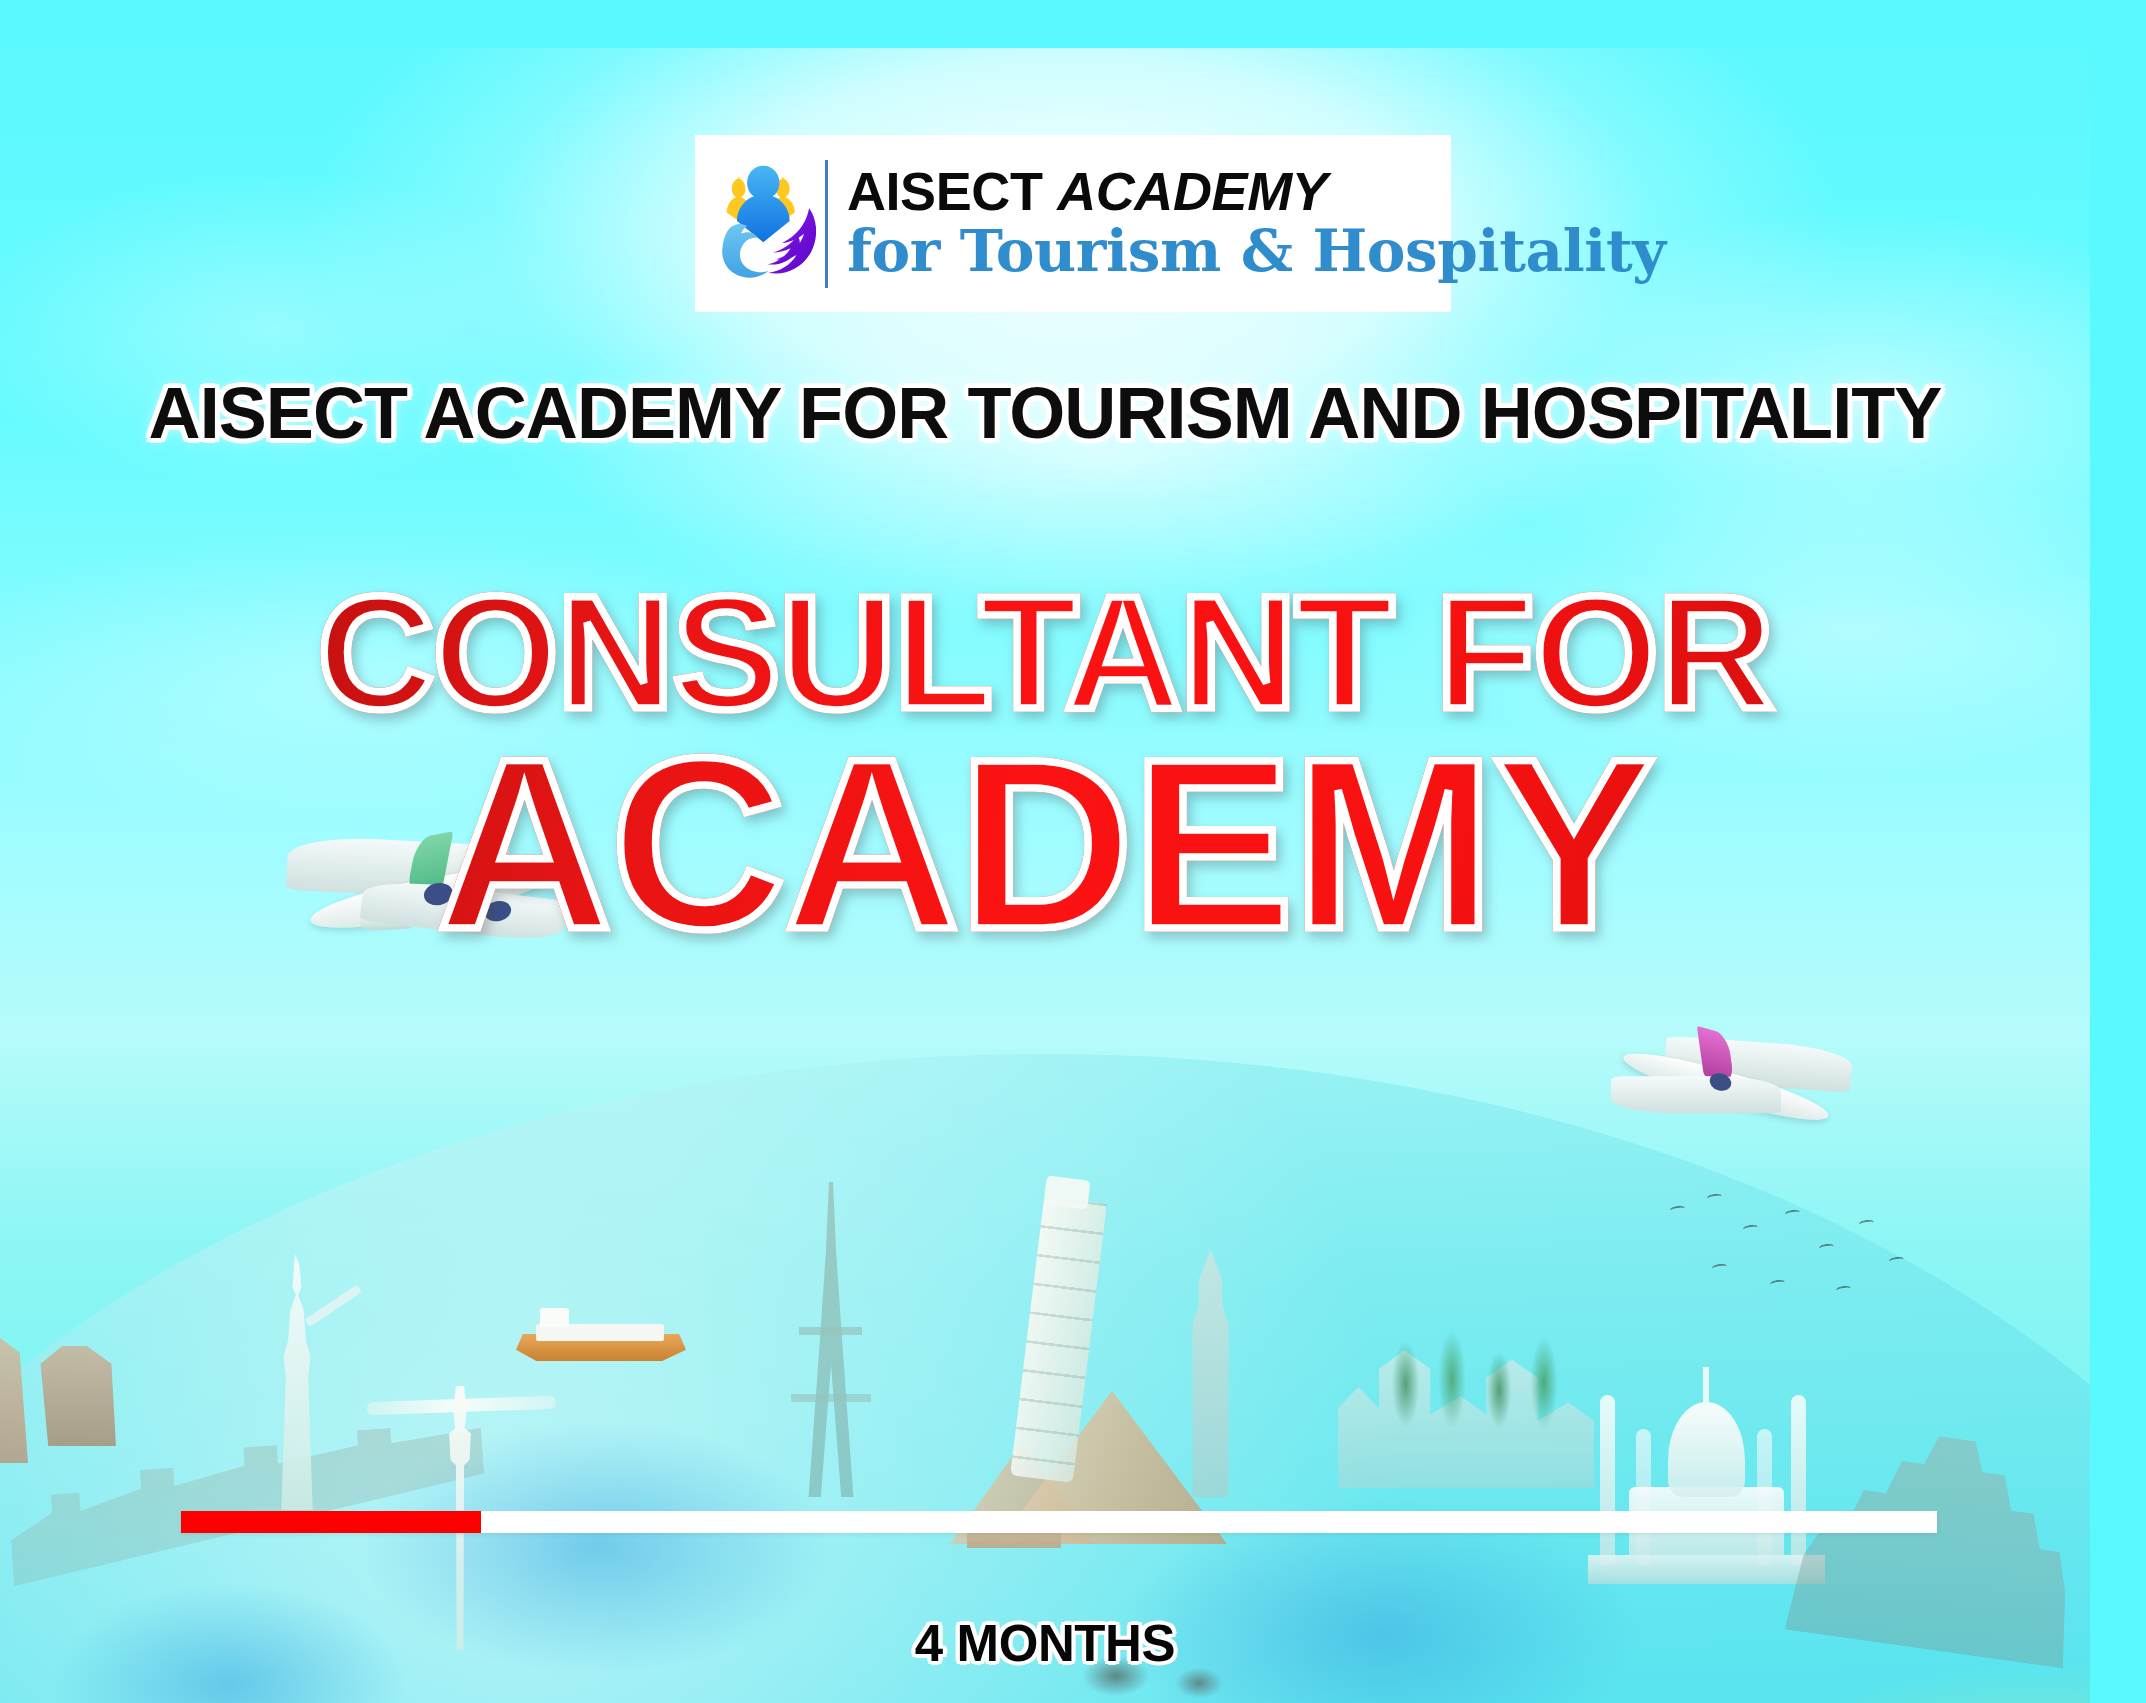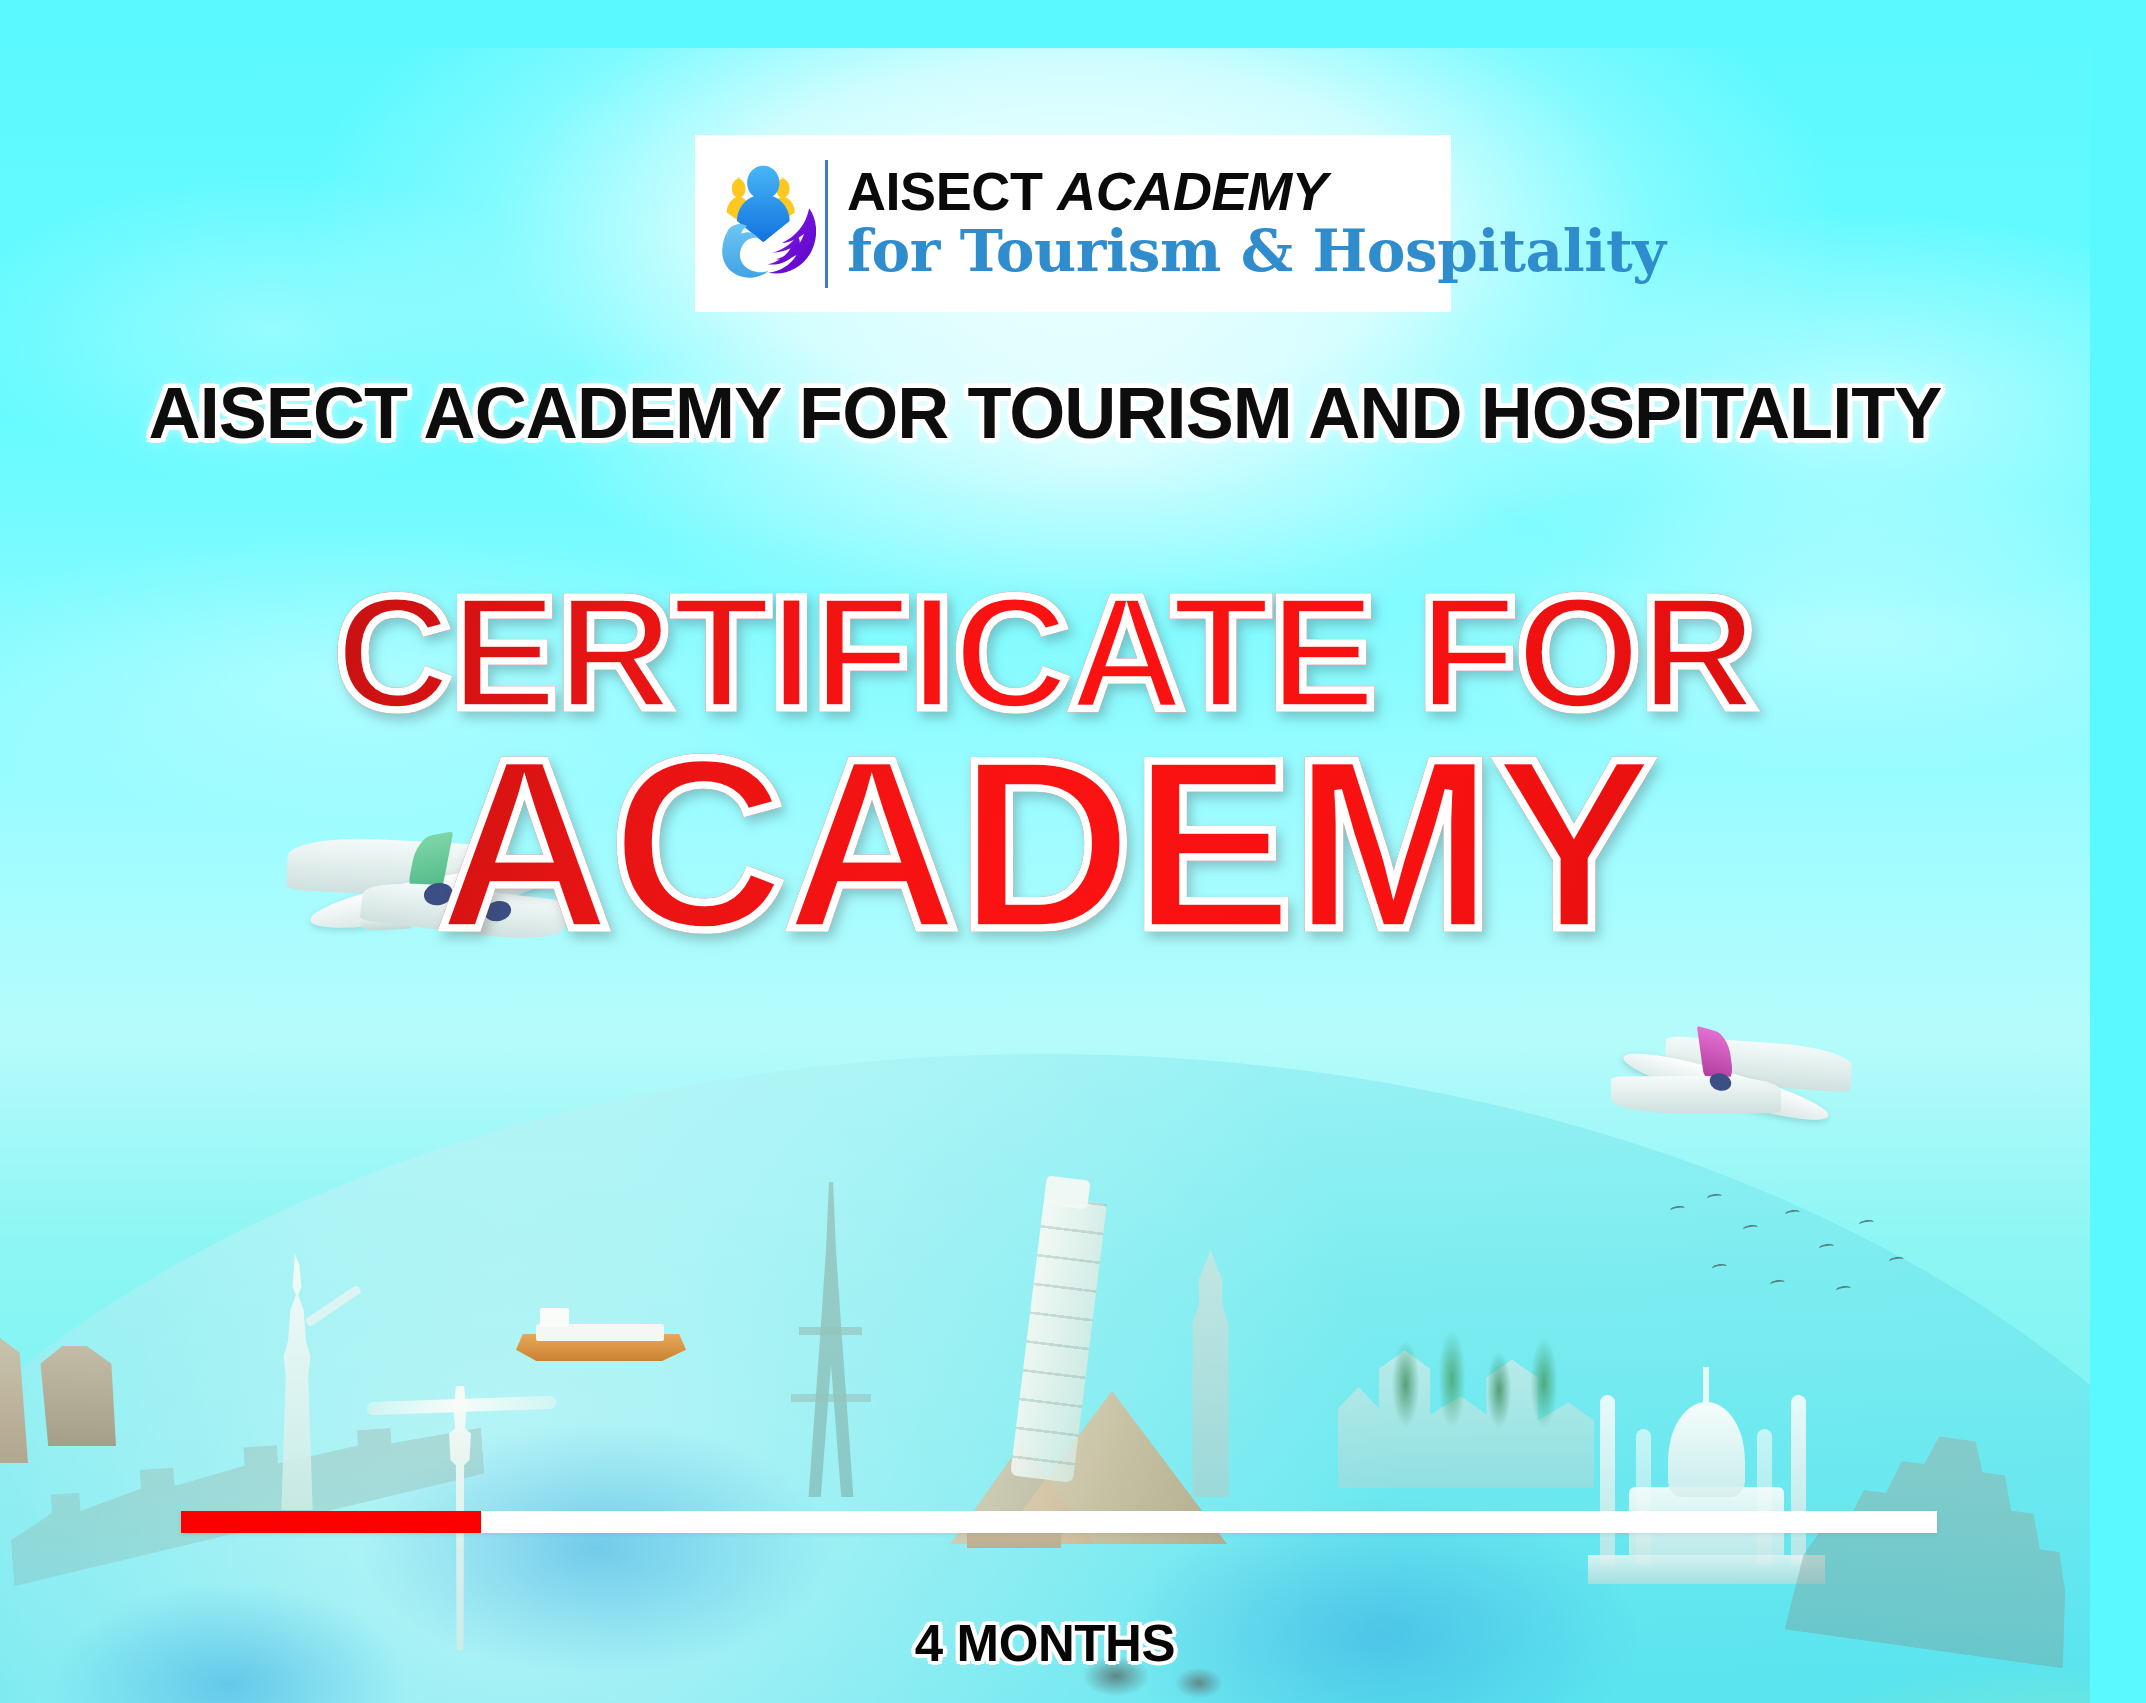--- a/index.html
+++ b/index.html
@@ -373,21 +373,21 @@
     <div id="logo-divider"></div>
 
     <div id="logo-text">
       <div id="logo-line1"><span>AISECT </span><span class="acad">ACADEMY</span></div>
       <div id="logo-line2">for Tourism &amp; Hospitality</div>
     </div>
   </div>
 
   <div id="org-name">AISECT ACADEMY FOR TOURISM AND HOSPITALITY</div>
 
-  <div class="big-red" id="title-line1">CERTIFICATE FOR</div>
+  <div class="big-red" id="title-line1">CONSULTANT FOR</div>
   <div class="big-red" id="title-line2">ACADEMY</div>
 
   <div id="divider">
     <div id="divider-red"></div>
     <div id="divider-white"></div>
   </div>
 
   <div id="duration">4 MONTHS</div>
 
 </div>

